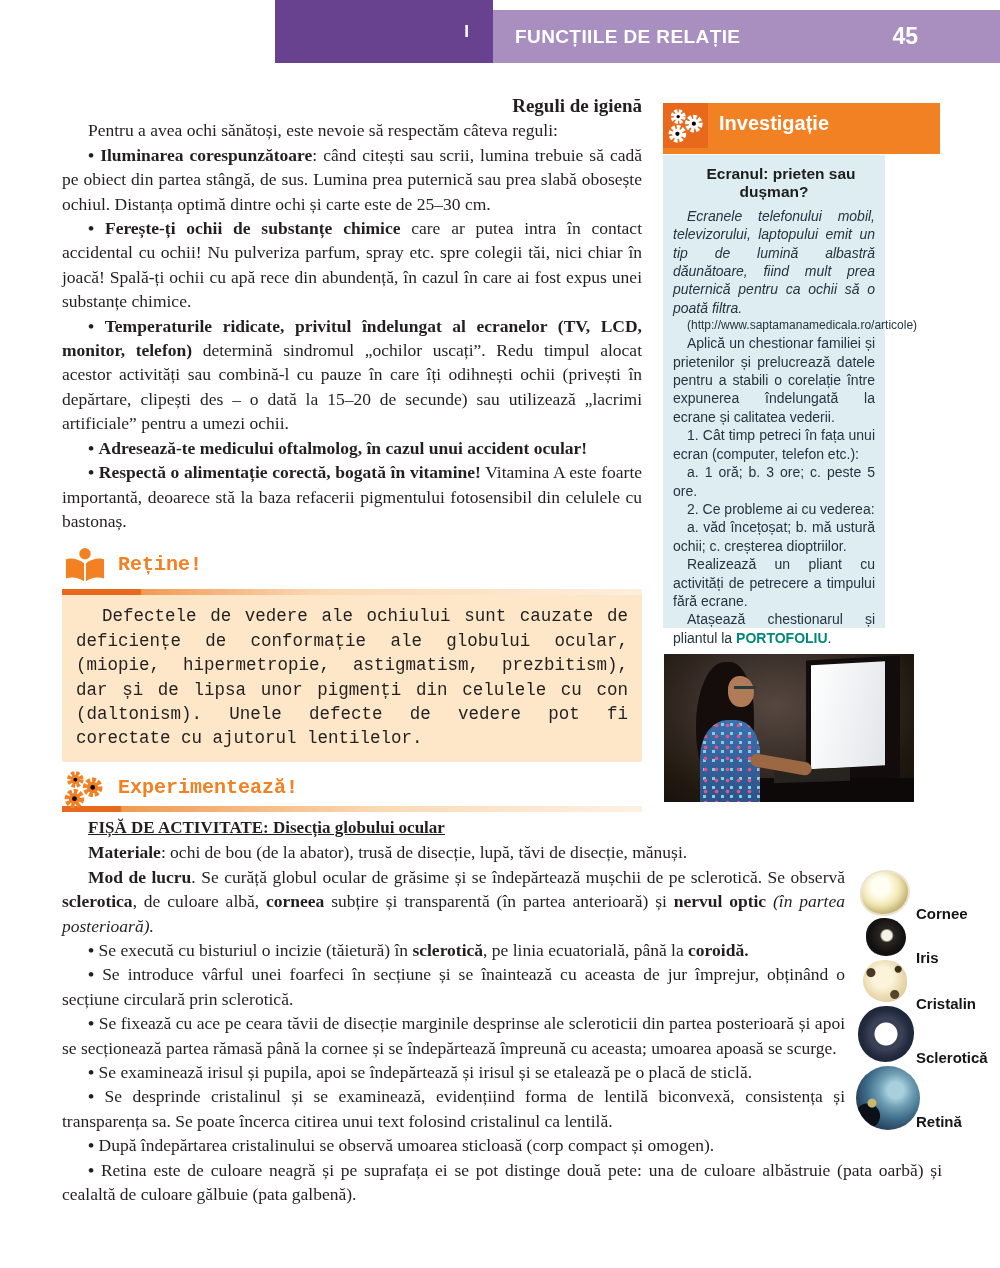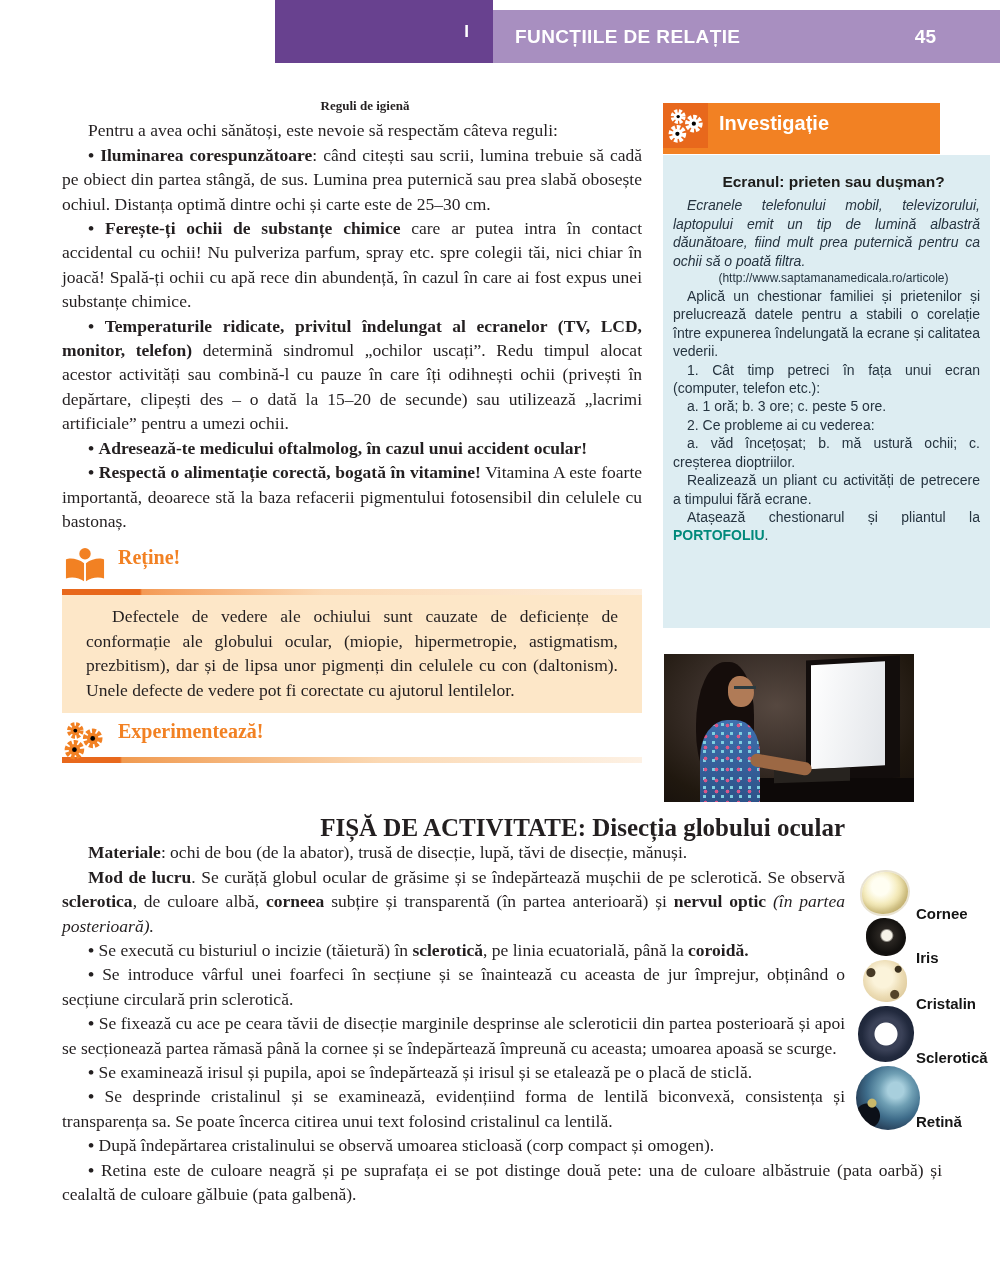--- a/index.html
+++ b/index.html
@@ -11,47 +11,47 @@
   .hdr-dark { position:absolute; left:275px; top:0; width:218px; height:63px;
               background:var(--purple-dark,#68418f); color:#fff;
               display:flex; align-items:center; justify-content:flex-end;
               padding-right:24px; font-family:"Liberation Sans", sans-serif;
               font-weight:bold; font-size:17px; }
   .hdr-light { position:absolute; left:493px; top:10px; width:507px; height:53px;
                background:var(--purple-light,#a88fc0); color:#fff;
                display:flex; align-items:center;
                font-family:"Liberation Sans", sans-serif; font-weight:bold; }
   .hdr-title { margin-left:22px; font-size:19px; letter-spacing:.4px; }
-  .hdr-page  { position:absolute; right:64px; font-size:19px; }
+  .hdr-page  { position:absolute; right:82px; font-size:23px; }
 
   
   .col-left { position:absolute; left:62px; top:94px; width:580px;
               font-size:17.5px; line-height:24.4px; text-align:justify; }
-  .rules-heading { font-size:13px; font-weight:bold; margin-left:26px; text-align:center; }
+  .rules-heading { font-size:19px; font-weight:bold; margin-left:26px; text-align:right; }
   .col-left p { text-indent:26px; }
   .lead { font-weight:bold;margin-top:16px; }
   .bullet { font-weight:bold; }
 
   
   .feature-head { position:relative; height:44px; margin-top:12px; }
   .feature-head .f-icon { position:absolute; left:2px; top:2px; color:var(--orange,#f07122); }
-  .feature-label { position:absolute; left:56px; top:0; color:var(--orange,#f07122);
-                   font-family:Liberation Serif, serif; font-weight:bold; font-size:20px; }
+  .feature-label { position:absolute; left:56px; top:8px; color:var(--orange,#f07122);
+                   font-family:Liberation Mono, monospace; font-weight:bold; font-size:20px; }
   .grad-line { height:6px; width:580px;
                background:linear-gradient(90deg,var(--orange-dark,#e8681c) 0 78px,#f49a55 80px,#fbd9b4 45%,#fdeedd 100%); }
-  .note-box { background:var(--peach,#fde7c8); padding:9px 24px 11px; }
+  .note-box { background:var(--peach,#fde7c8); padding:9px 14px 11px;font-family:Liberation Mono, monospace; }
   .note-box p { text-indent:26px; }
   .exp-head { margin-top:6px; height:38px; }
   .exp-line { background:linear-gradient(90deg,var(--orange-dark,#e8681c) 0 58px,#f09a50 60px,#fbd9b4 55%,#fdf1e4 100%); }
 
   
   .activity { position:absolute; left:62px; top:816px; width:783px;
               font-size:17.5px; line-height:24.4px; text-align:justify; }
   .activity p { text-indent:26px; }
-  .activity .act-title { font-weight:bold; font-size:25px; text-align:right; }
+  .activity .act-title { font-weight:bold; font-size:17px; text-align:left;text-decoration:underline; }
   .activity .full { width:880px; }
   .it { font-style:italic; }
 
   
   .specimens { position:absolute; left:858px; top:866px; width:142px; height:280px; }
   .spec-img { position:absolute; }
   .spec-label { position:absolute; left:58px; font-family:"Liberation Sans", sans-serif;
                 font-weight:bold; font-size:15px; color:#151515;margin-top:25px; }
   .spec-cornee   { left:4px; top:6px;   width:46px; height:42px;
       background:radial-gradient(circle at 40% 35%, #fffef2 0 22%, #f5ecbe 45%, #e6d694 75%, #d4c178 100%);
@@ -78,22 +78,22 @@
 
   
   .inv-head { position:absolute; left:663px; top:103px; width:277px; height:51px;
               background:var(--orange,#f28123); }
   .inv-icon-box { position:absolute; left:0; top:0; width:45px; height:45px;
                   background:var(--orange-dark,#e2661a); color:#fff;
                   display:flex; align-items:center; justify-content:center; }
   .inv-label { position:absolute; left:56px; top:9px; color:#fff;
                font-family:"Liberation Sans", sans-serif; font-weight:bold; font-size:20px; }
 
-  .inv-box { position:absolute; left:663px; top:155px; width:327px; height:473px;
-             background:var(--blue-box,#ddedf2); padding:18px 10px;
+  .inv-box { position:absolute; left:663px; top:155px; width:222px; height:473px;
+             background:var(--blue-box,#ddedf2); padding:10px 10px;
              font-family:"Liberation Sans", sans-serif; font-size:14px;
              line-height:18.4px; color:#263440; text-align:justify; }
   .inv-box p { text-indent:14px; }
   .inv-title { text-indent:0; text-align:center; font-weight:bold; font-size:15.5px;
                margin-bottom:5px; color:#1d1d1b; }
   .inv-quote { font-style:italic; }
   .inv-source { text-indent:0; text-align:center; font-size:12px; line-height:17px; }
   .portfolio { color:var(--teal,#00897b); font-weight:bold; }
 
   

